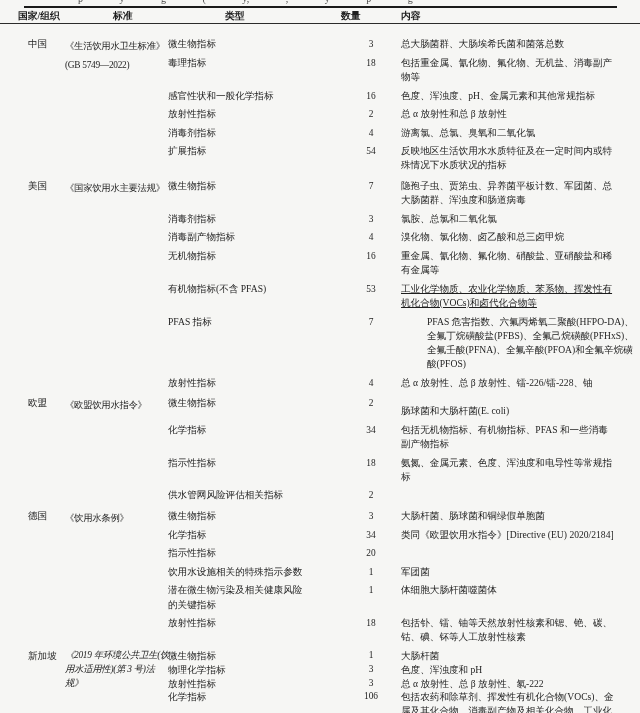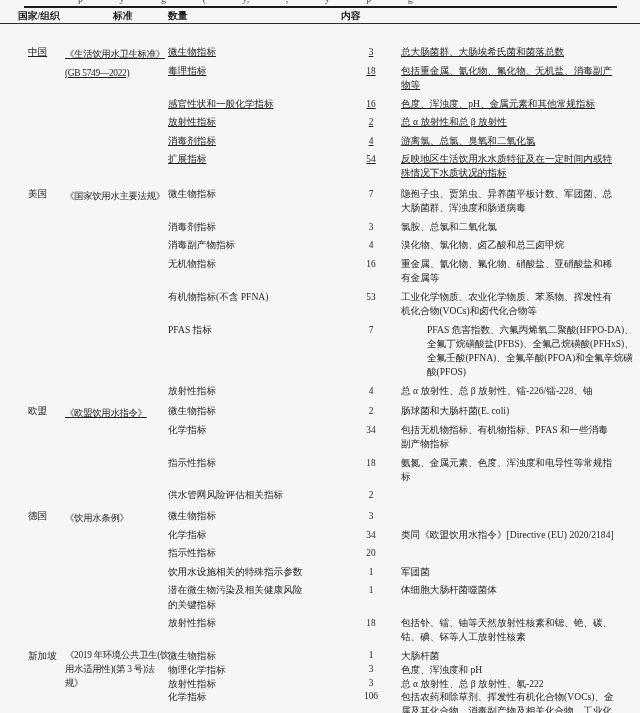--- a/index.html
+++ b/index.html
@@ -32,52 +32,53 @@
     padding-top:2px; padding-bottom:2px;
     border-bottom:1px solid #2b2b2b;
     font-weight:bold; font-size:9.8px; line-height:11px;
   }
   .header-row .hc { }
   .hc.h-country { margin-left:-10px; }
   .hc.h-standard { padding-left:48px; }
   .hc.h-type { padding-left:57px; }
 
   .sec { margin-top:2px; }
-  .sec.first { margin-top:19px;text-decoration:underline; }
+  .sec.first { margin-top:11px; }
 
   .cell {
     font-size:9.6px;
     line-height:14.2px;
     padding:2.2px 0;
     vertical-align:top;
   }
   .country { white-space:nowrap; align-self:start; }
   .standard { align-self:start; }
   .std-line { white-space:nowrap; line-height:18.6px; font-size:9.4px; letter-spacing:-0.3px; }
   .type { padding-right:33px; }
   .type-line { white-space:nowrap; }
   .count { text-align:center; font-size:9.4px; }
   .content { width:214px; }
 
   
   .sec.sg .cell { line-height:13.9px; padding:0; }
-  .sec.sg .std-line { line-height:13.9px; }
+  .sec.sg .std-line { line-height:13.9px;font-style:italic; }
 </style>
 </head>
 <body>
 
 <div class="crop-caption">
   <span>p y g ( y, , y p g</span>
 </div>
 
 <div class="rule-top"></div>
 
 <div class="grid header-row">
   <div class="hc h-country">国家/组织</div>
   <div class="hc h-standard">标准</div>
+  <div class="hc h-type">类型</div>
   <div class="hc h-count">数量</div>
   <div class="hc h-content">内容</div>
 </div>
 
 <div id="table-body">
     <div class="grid sec first">
       <div class="cell country" style="grid-area: 1 / 1 / span 6;">中国</div>
       <div class="cell standard" style="grid-area: 1 / 2 / span 6;">
         <div class="std-line">《生活饮用水卫生标准》</div>
         <div class="std-line">(GB 5749—2022)</div>
@@ -132,45 +133,45 @@
         <div class="type-line">消毒副产物指标</div>
       </div>
       <div class="cell count" style="grid-area: 3 / 4;">4</div>
       <div class="cell content" style="grid-area: 3 / 5;">溴化物、氯化物、卤乙酸和总三卤甲烷</div>
       <div class="cell type" style="grid-area: 4 / 3;">
         <div class="type-line">无机物指标</div>
       </div>
       <div class="cell count" style="grid-area: 4 / 4;">16</div>
       <div class="cell content" style="grid-area: 4 / 5;">重金属、氰化物、氟化物、硝酸盐、亚硝酸盐和稀有金属等</div>
       <div class="cell type" style="grid-area: 5 / 3;">
-        <div class="type-line">有机物指标(不含 PFNA)</div>
+        <div class="type-line">有机物指标(不含 PFAS)</div>
       </div>
       <div class="cell count" style="grid-area: 5 / 4;">53</div>
-      <div class="cell content" style="grid-area: 5 / 5;">工业化学物质、农业化学物质、苯系物、挥发性有机化合物(VOCs)和卤代化合物等</div>
+      <div class="cell content" style="grid-area: 5 / 5; text-decoration: underline;">工业化学物质、农业化学物质、苯系物、挥发性有机化合物(VOCs)和卤代化合物等</div>
       <div class="cell type" style="grid-area: 6 / 3;">
         <div class="type-line">PFAS 指标</div>
       </div>
       <div class="cell count" style="grid-area: 6 / 4;">7</div>
       <div class="cell content" style="grid-area: 6 / 5; margin-left: 26px;">PFAS 危害指数、六氟丙烯氧二聚酸(HFPO-DA)、全氟丁烷磺酸盐(PFBS)、全氟己烷磺酸(PFHxS)、全氟壬酸(PFNA)、全氟辛酸(PFOA)和全氟辛烷磺酸(PFOS)</div>
       <div class="cell type" style="grid-area: 7 / 3;">
         <div class="type-line">放射性指标</div>
       </div>
       <div class="cell count" style="grid-area: 7 / 4;">4</div>
       <div class="cell content" style="grid-area: 7 / 5;">总 α 放射性、总 β 放射性、镭-226/镭-228、铀</div>
     </div>
     <div class="grid sec">
       <div class="cell country" style="grid-area: 1 / 1 / span 4;">欧盟</div>
-      <div class="cell standard" style="grid-area: 1 / 2 / span 4; text-decoration: underline;">
+      <div class="cell standard" style="grid-area: 1 / 2 / span 4;">
         <div class="std-line">《欧盟饮用水指令》</div>
       </div>
       <div class="cell type" style="grid-area: 1 / 3;">
         <div class="type-line">微生物指标</div>
       </div>
       <div class="cell count" style="grid-area: 1 / 4;">2</div>
-      <div class="cell content" style="grid-area: 1 / 5;">肠球菌和大肠杆菌(E. coli)</div>
+      <div class="cell content" style="grid-area: 1 / 5; margin-top: 8px;">肠球菌和大肠杆菌(E. coli)</div>
       <div class="cell type" style="grid-area: 2 / 3;">
         <div class="type-line">化学指标</div>
       </div>
       <div class="cell count" style="grid-area: 2 / 4;">34</div>
       <div class="cell content" style="grid-area: 2 / 5; font-family: Liberation Serif, serif;">包括无机物指标、有机物指标、PFAS 和一些消毒副产物指标</div>
       <div class="cell type" style="grid-area: 3 / 3;">
         <div class="type-line">指示性指标</div>
       </div>
       <div class="cell count" style="grid-area: 3 / 4;">18</div>
       <div class="cell content" style="grid-area: 3 / 5;">氨氮、金属元素、色度、浑浊度和电导性等常规指标</div>
@@ -181,20 +182,21 @@
     </div>
     <div class="grid sec">
       <div class="cell country" style="grid-area: 1 / 1 / span 6;">德国</div>
       <div class="cell standard" style="grid-area: 1 / 2 / span 6;">
         <div class="std-line">《饮用水条例》</div>
       </div>
       <div class="cell type" style="grid-area: 1 / 3;">
         <div class="type-line">微生物指标</div>
       </div>
       <div class="cell count" style="grid-area: 1 / 4;">3</div>
+      <div class="cell content" style="grid-area: 1 / 5;">大肠杆菌、肠球菌和铜绿假单胞菌</div>
       <div class="cell type" style="grid-area: 2 / 3;">
         <div class="type-line">化学指标</div>
       </div>
       <div class="cell count" style="grid-area: 2 / 4;">34</div>
       <div class="cell content" style="grid-area: 2 / 5;">类同《欧盟饮用水指令》[Directive (EU) 2020/2184]</div>
       <div class="cell type" style="grid-area: 3 / 3;">
         <div class="type-line">指示性指标</div>
       </div>
       <div class="cell count" style="grid-area: 3 / 4;">20</div>
       <div class="cell content" style="grid-area: 3 / 5;"></div>

